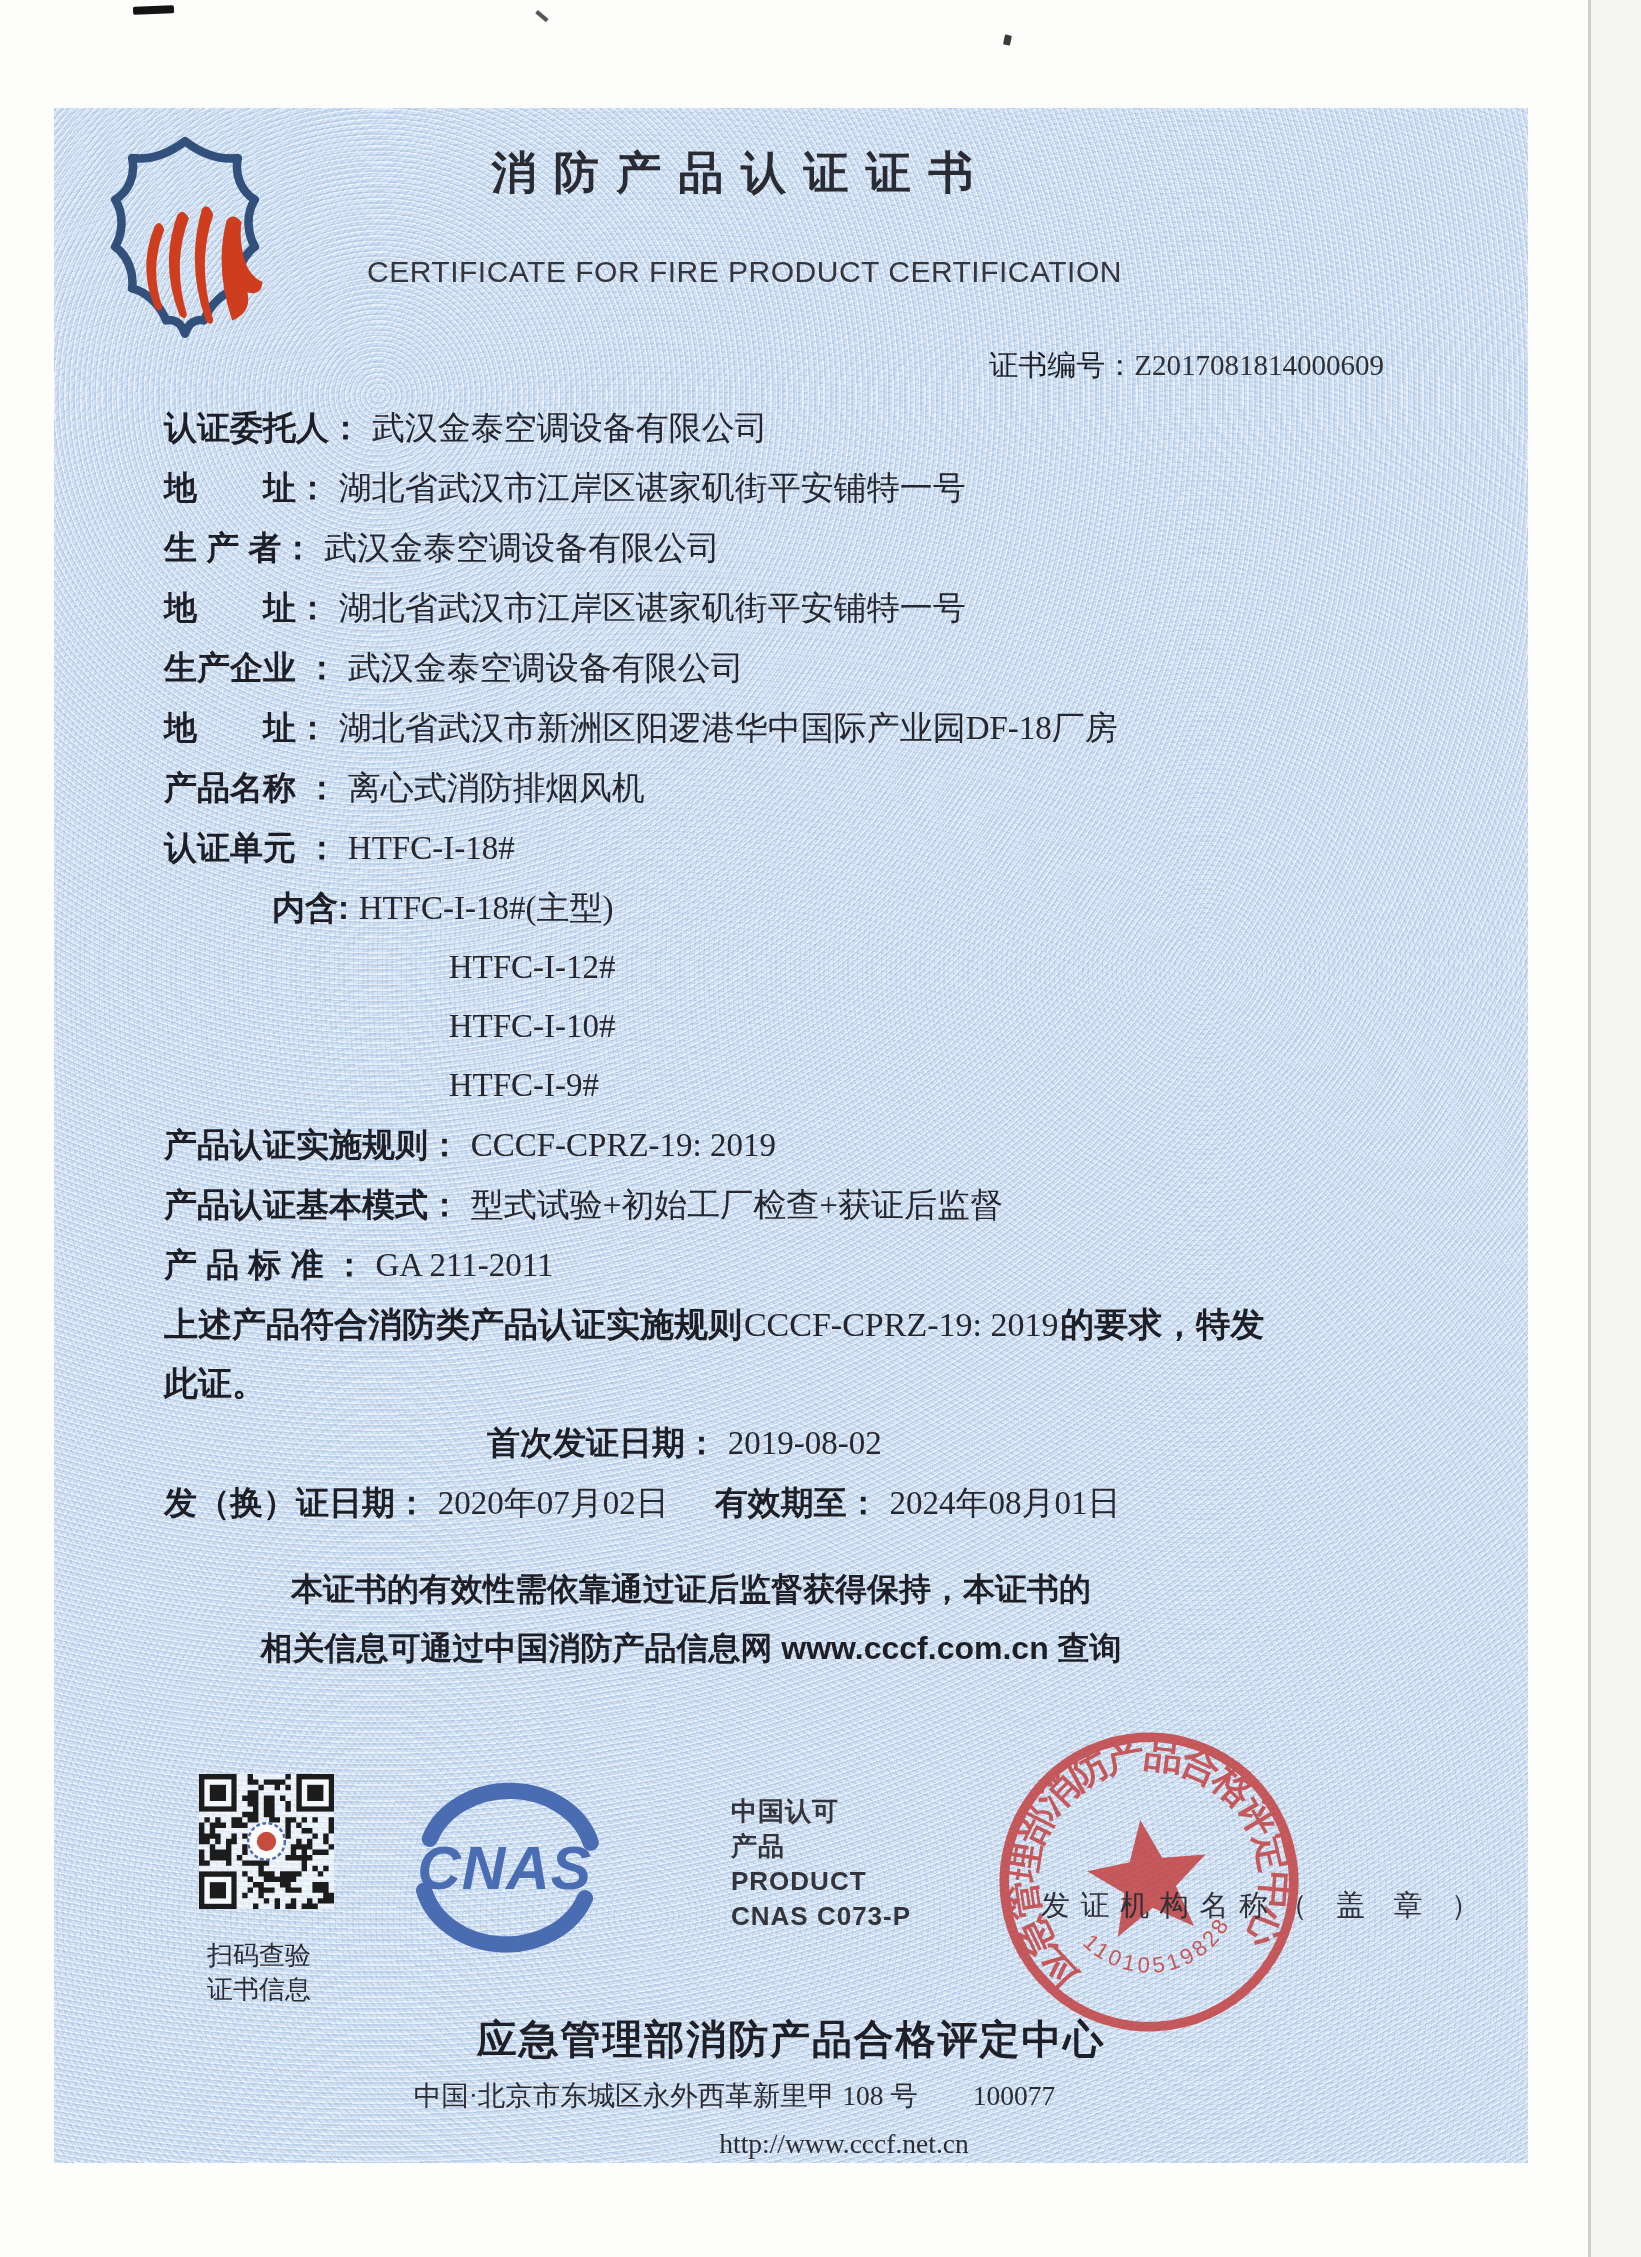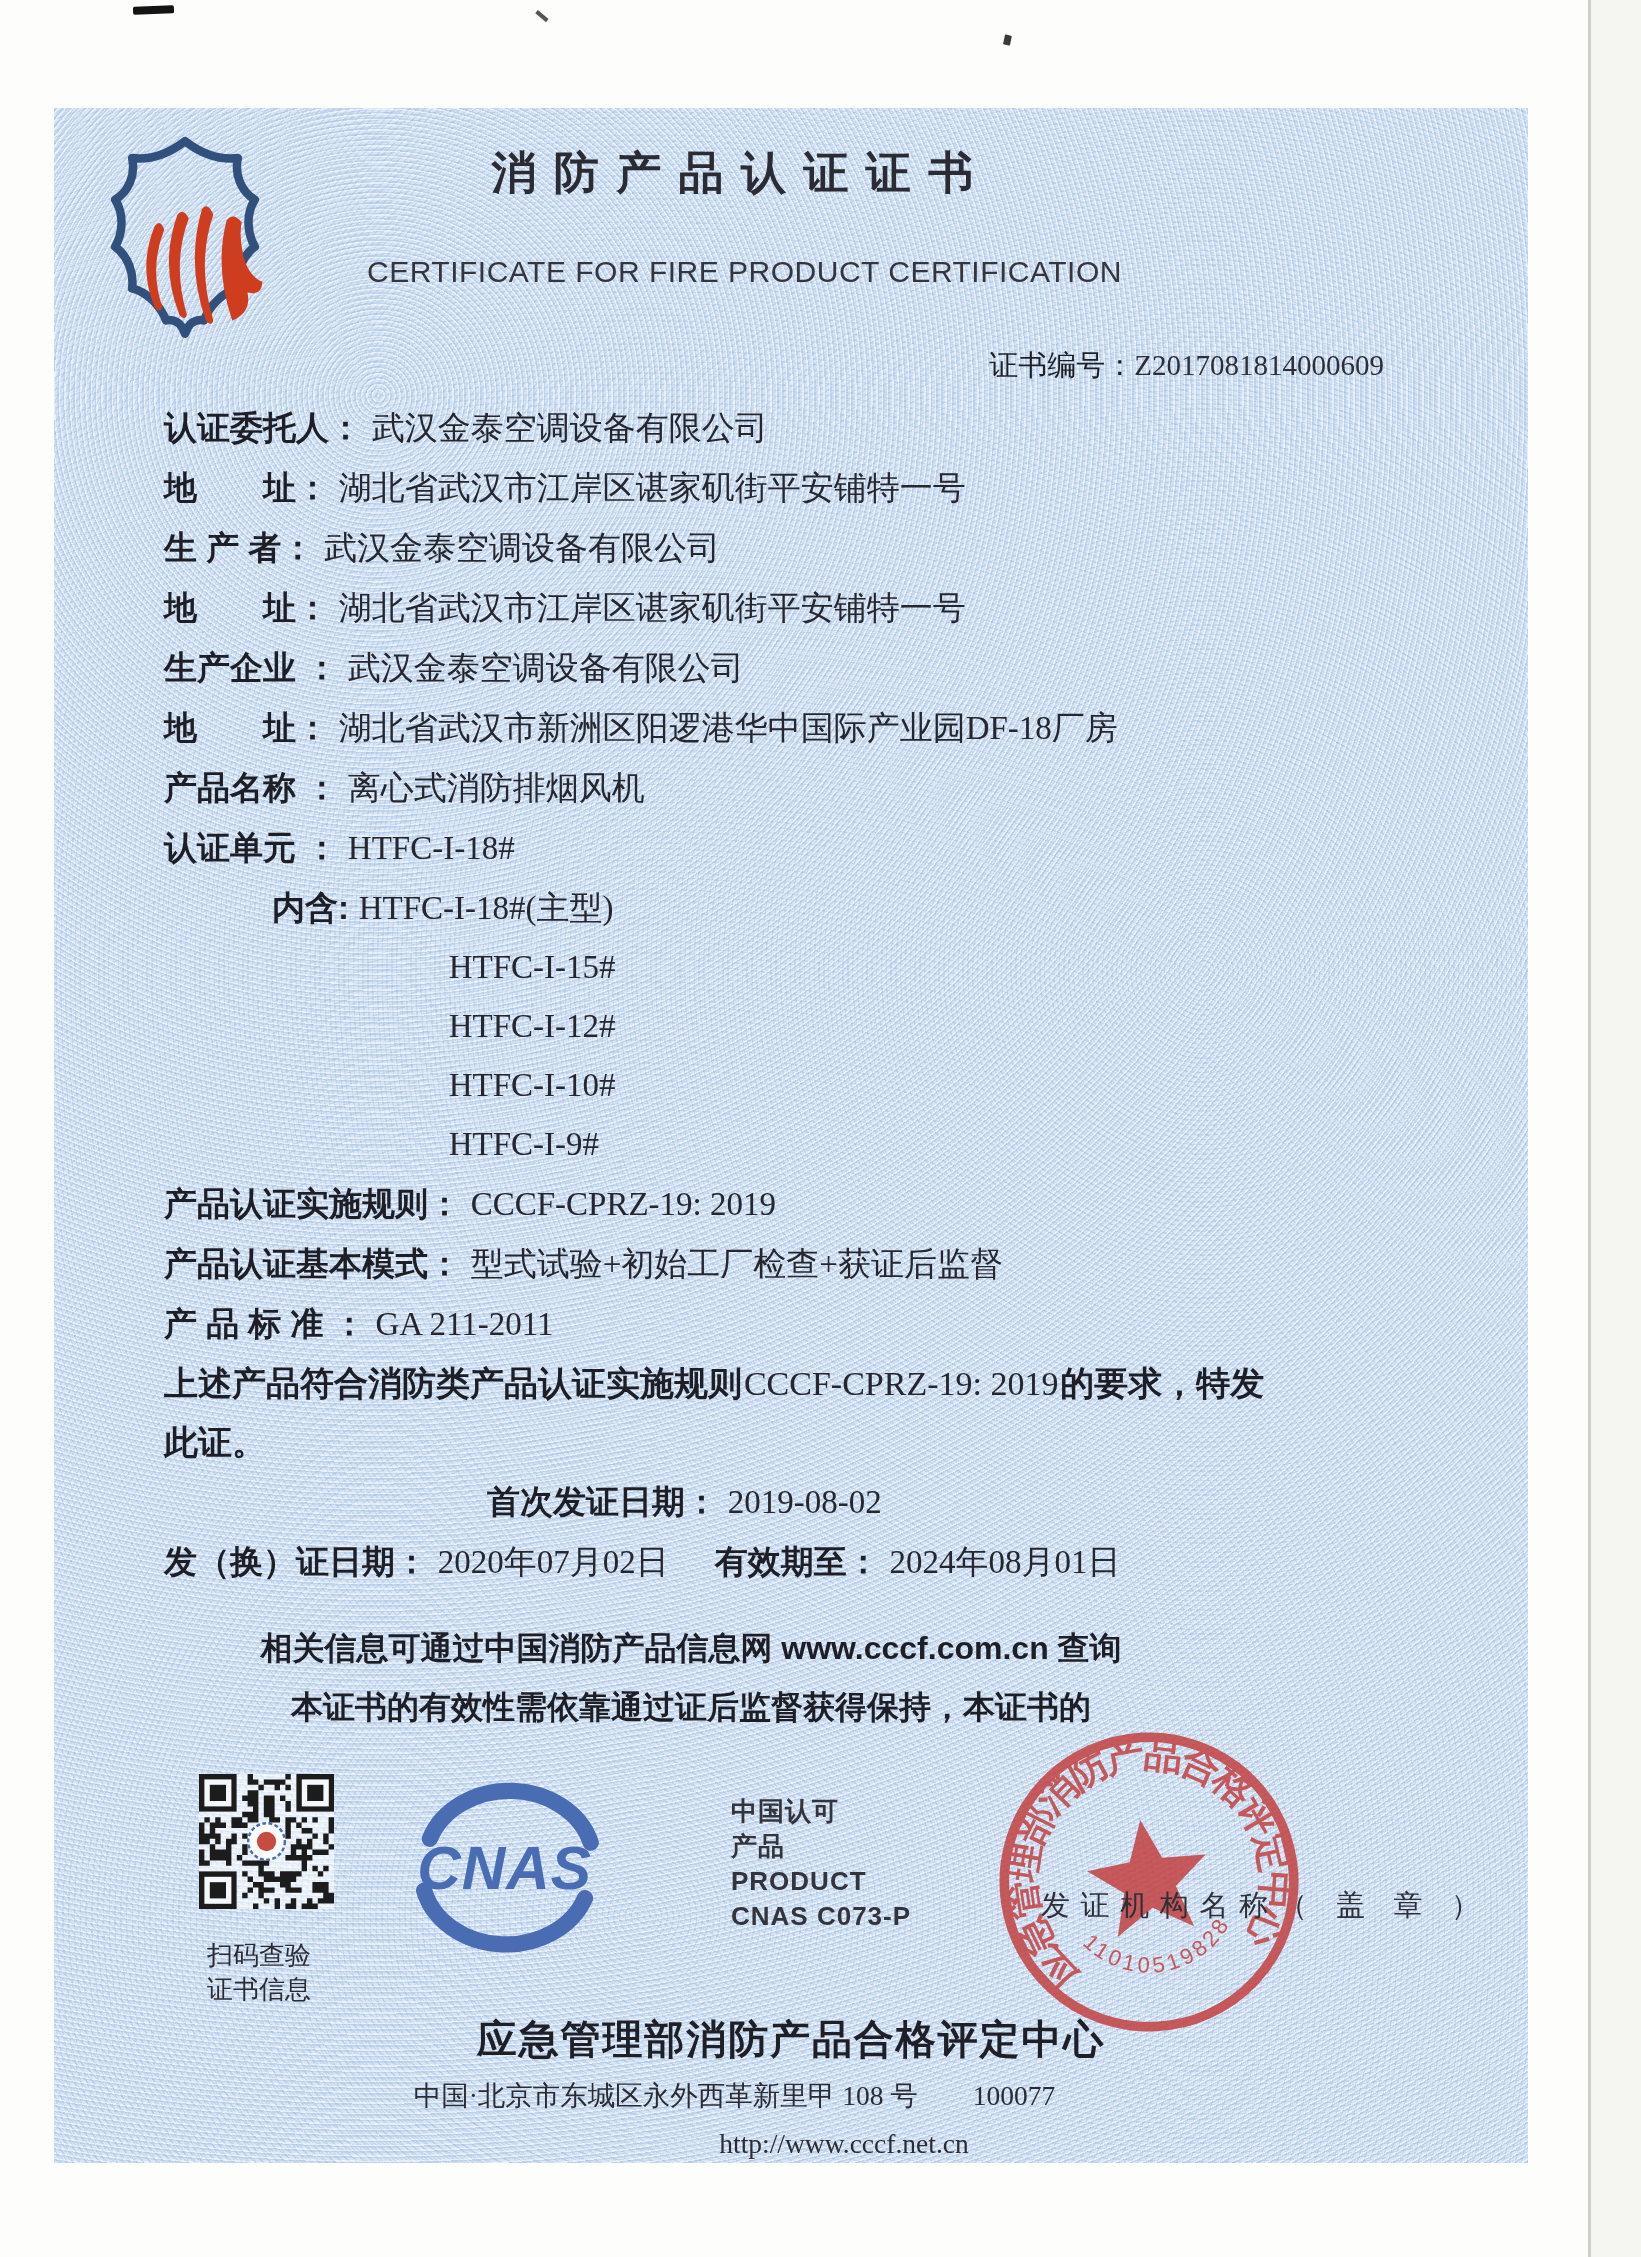--- a/index.html
+++ b/index.html
@@ -121,38 +121,37 @@
     <div class="row"><span class="lbl">认证委托人：</span><span class="val">武汉金泰空调设备有限公司</span></div>
     <div class="row"><span class="lbl">地　　址：</span><span class="val">湖北省武汉市江岸区谌家矶街平安铺特一号</span></div>
     <div class="row"><span class="lbl">生 产 者：</span><span class="val">武汉金泰空调设备有限公司</span></div>
     <div class="row"><span class="lbl">地　　址：</span><span class="val">湖北省武汉市江岸区谌家矶街平安铺特一号</span></div>
     <div class="row"><span class="lbl">生产企业 ：</span><span class="val">武汉金泰空调设备有限公司</span></div>
     <div class="row"><span class="lbl">地　　址：</span><span class="val">湖北省武汉市新洲区阳逻港华中国际产业园DF-18厂房</span></div>
     <div class="row"><span class="lbl">产品名称 ：</span><span class="val">离心式消防排烟风机</span></div>
     <div class="row"><span class="lbl">认证单元 ：</span><span class="val">HTFC-I-18#</span></div>
 
     <div class="row unit-row"><span class="lbl">内含:</span><span class="val">HTFC-I-18#(主型)</span></div>
-    <div class="row model-row"><span class="val">HTFC-I-15#</span></div>
     <div class="row model-row"><span class="val">HTFC-I-12#</span></div>
     <div class="row model-row"><span class="val">HTFC-I-10#</span></div>
     <div class="row model-row"><span class="val">HTFC-I-9#</span></div>
 
     <div class="row"><span class="lbl">产品认证实施规则：</span><span class="val">CCCF-CPRZ-19: 2019</span></div>
     <div class="row"><span class="lbl">产品认证基本模式：</span><span class="val">型式试验+初始工厂检查+获证后监督</span></div>
     <div class="row"><span class="lbl">产 品 标 准 ：</span><span class="val">GA 211-2011</span></div>
 
     <div class="row stmt"><span class="lbl-inline">上述产品符合消防类产品认证实施规则</span><span class="val">CCCF-CPRZ-19: 2019</span><span class="lbl-inline">的要求，特发</span></div>
     <div class="row stmt"><span class="lbl-inline">此证。</span></div>
 
     <div class="row first-issue"><span class="lbl-inline">首次发证日期：</span><span class="val">2019-08-02</span></div>
     <div class="row"><span class="lbl-inline">发（换）证日期：</span><span class="val">2020年07月02日</span><span class="lbl-inline gap">有效期至：</span><span class="val">2024年08月01日</span></div>
 
     <div class="notice">
+      <div>本证书的有效性需依靠通过证后监督获得保持，本证书的</div>
       <div>相关信息可通过中国消防产品信息网 www.cccf.com.cn 查询</div>
-      <div>本证书的有效性需依靠通过证后监督获得保持，本证书的</div>
     </div>
   </div>
 
   <svg id="qr-svg" class="qr" viewBox="0 0 140 140">
     <rect x="0" y="0" width="140" height="140" fill="rgba(255,255,255,0.55)"></rect>
     <path d="M50.4,0.0h5.6v5.6h-5.6zM89.6,0.0h5.6v5.6h-5.6zM50.4,5.6h5.6v5.6h-5.6zM56.0,5.6h5.6v5.6h-5.6zM67.2,5.6h5.6v5.6h-5.6zM72.8,5.6h5.6v5.6h-5.6zM78.4,5.6h5.6v5.6h-5.6zM84.0,5.6h5.6v5.6h-5.6zM61.6,11.2h5.6v5.6h-5.6zM78.4,11.2h5.6v5.6h-5.6zM89.6,11.2h5.6v5.6h-5.6zM50.4,16.8h5.6v5.6h-5.6zM56.0,16.8h5.6v5.6h-5.6zM44.8,22.4h5.6v5.6h-5.6zM50.4,22.4h5.6v5.6h-5.6zM56.0,22.4h5.6v5.6h-5.6zM67.2,22.4h5.6v5.6h-5.6zM72.8,22.4h5.6v5.6h-5.6zM84.0,22.4h5.6v5.6h-5.6zM50.4,28.0h5.6v5.6h-5.6zM56.0,28.0h5.6v5.6h-5.6zM67.2,28.0h5.6v5.6h-5.6zM72.8,28.0h5.6v5.6h-5.6zM89.6,28.0h5.6v5.6h-5.6zM56.0,33.6h5.6v5.6h-5.6zM67.2,33.6h5.6v5.6h-5.6zM72.8,33.6h5.6v5.6h-5.6zM89.6,33.6h5.6v5.6h-5.6zM44.8,39.2h5.6v5.6h-5.6zM50.4,39.2h5.6v5.6h-5.6zM56.0,39.2h5.6v5.6h-5.6zM67.2,39.2h5.6v5.6h-5.6zM72.8,39.2h5.6v5.6h-5.6zM5.6,44.8h5.6v5.6h-5.6zM16.8,44.8h5.6v5.6h-5.6zM33.6,44.8h5.6v5.6h-5.6zM39.2,44.8h5.6v5.6h-5.6zM50.4,44.8h5.6v5.6h-5.6zM56.0,44.8h5.6v5.6h-5.6zM72.8,44.8h5.6v5.6h-5.6zM78.4,44.8h5.6v5.6h-5.6zM89.6,44.8h5.6v5.6h-5.6zM95.2,44.8h5.6v5.6h-5.6zM106.4,44.8h5.6v5.6h-5.6zM117.6,44.8h5.6v5.6h-5.6zM134.4,44.8h5.6v5.6h-5.6zM0.0,50.4h5.6v5.6h-5.6zM11.2,50.4h5.6v5.6h-5.6zM16.8,50.4h5.6v5.6h-5.6zM22.4,50.4h5.6v5.6h-5.6zM33.6,50.4h5.6v5.6h-5.6zM39.2,50.4h5.6v5.6h-5.6zM44.8,50.4h5.6v5.6h-5.6zM89.6,50.4h5.6v5.6h-5.6zM100.8,50.4h5.6v5.6h-5.6zM134.4,50.4h5.6v5.6h-5.6zM0.0,56.0h5.6v5.6h-5.6zM11.2,56.0h5.6v5.6h-5.6zM89.6,56.0h5.6v5.6h-5.6zM106.4,56.0h5.6v5.6h-5.6zM112.0,56.0h5.6v5.6h-5.6zM134.4,56.0h5.6v5.6h-5.6zM0.0,61.6h5.6v5.6h-5.6zM5.6,61.6h5.6v5.6h-5.6zM11.2,61.6h5.6v5.6h-5.6zM16.8,61.6h5.6v5.6h-5.6zM33.6,61.6h5.6v5.6h-5.6zM44.8,61.6h5.6v5.6h-5.6zM89.6,61.6h5.6v5.6h-5.6zM117.6,61.6h5.6v5.6h-5.6zM128.8,61.6h5.6v5.6h-5.6zM0.0,67.2h5.6v5.6h-5.6zM5.6,67.2h5.6v5.6h-5.6zM16.8,67.2h5.6v5.6h-5.6zM28.0,67.2h5.6v5.6h-5.6zM33.6,67.2h5.6v5.6h-5.6zM100.8,67.2h5.6v5.6h-5.6zM112.0,67.2h5.6v5.6h-5.6zM128.8,67.2h5.6v5.6h-5.6zM11.2,72.8h5.6v5.6h-5.6zM28.0,72.8h5.6v5.6h-5.6zM44.8,72.8h5.6v5.6h-5.6zM95.2,72.8h5.6v5.6h-5.6zM100.8,72.8h5.6v5.6h-5.6zM106.4,72.8h5.6v5.6h-5.6zM112.0,72.8h5.6v5.6h-5.6zM134.4,72.8h5.6v5.6h-5.6zM0.0,78.4h5.6v5.6h-5.6zM11.2,78.4h5.6v5.6h-5.6zM16.8,78.4h5.6v5.6h-5.6zM22.4,78.4h5.6v5.6h-5.6zM28.0,78.4h5.6v5.6h-5.6zM44.8,78.4h5.6v5.6h-5.6zM95.2,78.4h5.6v5.6h-5.6zM106.4,78.4h5.6v5.6h-5.6zM117.6,78.4h5.6v5.6h-5.6zM123.2,78.4h5.6v5.6h-5.6zM128.8,78.4h5.6v5.6h-5.6zM0.0,84.0h5.6v5.6h-5.6zM11.2,84.0h5.6v5.6h-5.6zM16.8,84.0h5.6v5.6h-5.6zM22.4,84.0h5.6v5.6h-5.6zM28.0,84.0h5.6v5.6h-5.6zM39.2,84.0h5.6v5.6h-5.6zM89.6,84.0h5.6v5.6h-5.6zM95.2,84.0h5.6v5.6h-5.6zM100.8,84.0h5.6v5.6h-5.6zM106.4,84.0h5.6v5.6h-5.6zM112.0,84.0h5.6v5.6h-5.6zM0.0,89.6h5.6v5.6h-5.6zM5.6,89.6h5.6v5.6h-5.6zM28.0,89.6h5.6v5.6h-5.6zM44.8,89.6h5.6v5.6h-5.6zM50.4,89.6h5.6v5.6h-5.6zM56.0,89.6h5.6v5.6h-5.6zM61.6,89.6h5.6v5.6h-5.6zM67.2,89.6h5.6v5.6h-5.6zM106.4,89.6h5.6v5.6h-5.6zM61.6,95.2h5.6v5.6h-5.6zM106.4,95.2h5.6v5.6h-5.6zM117.6,95.2h5.6v5.6h-5.6zM128.8,95.2h5.6v5.6h-5.6zM44.8,100.8h5.6v5.6h-5.6zM61.6,100.8h5.6v5.6h-5.6zM67.2,100.8h5.6v5.6h-5.6zM72.8,100.8h5.6v5.6h-5.6zM84.0,100.8h5.6v5.6h-5.6zM89.6,100.8h5.6v5.6h-5.6zM95.2,100.8h5.6v5.6h-5.6zM100.8,100.8h5.6v5.6h-5.6zM123.2,100.8h5.6v5.6h-5.6zM50.4,106.4h5.6v5.6h-5.6zM67.2,106.4h5.6v5.6h-5.6zM72.8,106.4h5.6v5.6h-5.6zM78.4,106.4h5.6v5.6h-5.6zM84.0,106.4h5.6v5.6h-5.6zM89.6,106.4h5.6v5.6h-5.6zM95.2,106.4h5.6v5.6h-5.6zM56.0,112.0h5.6v5.6h-5.6zM61.6,112.0h5.6v5.6h-5.6zM84.0,112.0h5.6v5.6h-5.6zM89.6,112.0h5.6v5.6h-5.6zM117.6,112.0h5.6v5.6h-5.6zM123.2,112.0h5.6v5.6h-5.6zM128.8,112.0h5.6v5.6h-5.6zM50.4,117.6h5.6v5.6h-5.6zM61.6,117.6h5.6v5.6h-5.6zM67.2,117.6h5.6v5.6h-5.6zM72.8,117.6h5.6v5.6h-5.6zM89.6,117.6h5.6v5.6h-5.6zM95.2,117.6h5.6v5.6h-5.6zM100.8,117.6h5.6v5.6h-5.6zM117.6,117.6h5.6v5.6h-5.6zM123.2,117.6h5.6v5.6h-5.6zM128.8,117.6h5.6v5.6h-5.6zM44.8,123.2h5.6v5.6h-5.6zM61.6,123.2h5.6v5.6h-5.6zM128.8,123.2h5.6v5.6h-5.6zM134.4,123.2h5.6v5.6h-5.6zM67.2,128.8h5.6v5.6h-5.6zM78.4,128.8h5.6v5.6h-5.6zM95.2,128.8h5.6v5.6h-5.6zM112.0,128.8h5.6v5.6h-5.6zM123.2,128.8h5.6v5.6h-5.6zM128.8,128.8h5.6v5.6h-5.6zM134.4,128.8h5.6v5.6h-5.6zM56.0,134.4h5.6v5.6h-5.6zM78.4,134.4h5.6v5.6h-5.6zM89.6,134.4h5.6v5.6h-5.6zM95.2,134.4h5.6v5.6h-5.6zM106.4,134.4h5.6v5.6h-5.6zM112.0,134.4h5.6v5.6h-5.6zM117.6,134.4h5.6v5.6h-5.6z" fill="#1c1c1c"></path>
       <g>
       <rect x="0" y="0" width="39" height="39" fill="#1c1c1c"></rect>
         <rect x="5.6" y="5.6" width="28" height="28" fill="#f4f7fb"></rect>
         <rect x="11.2" y="11.2" width="16.8" height="16.8" fill="#1c1c1c"></rect>

